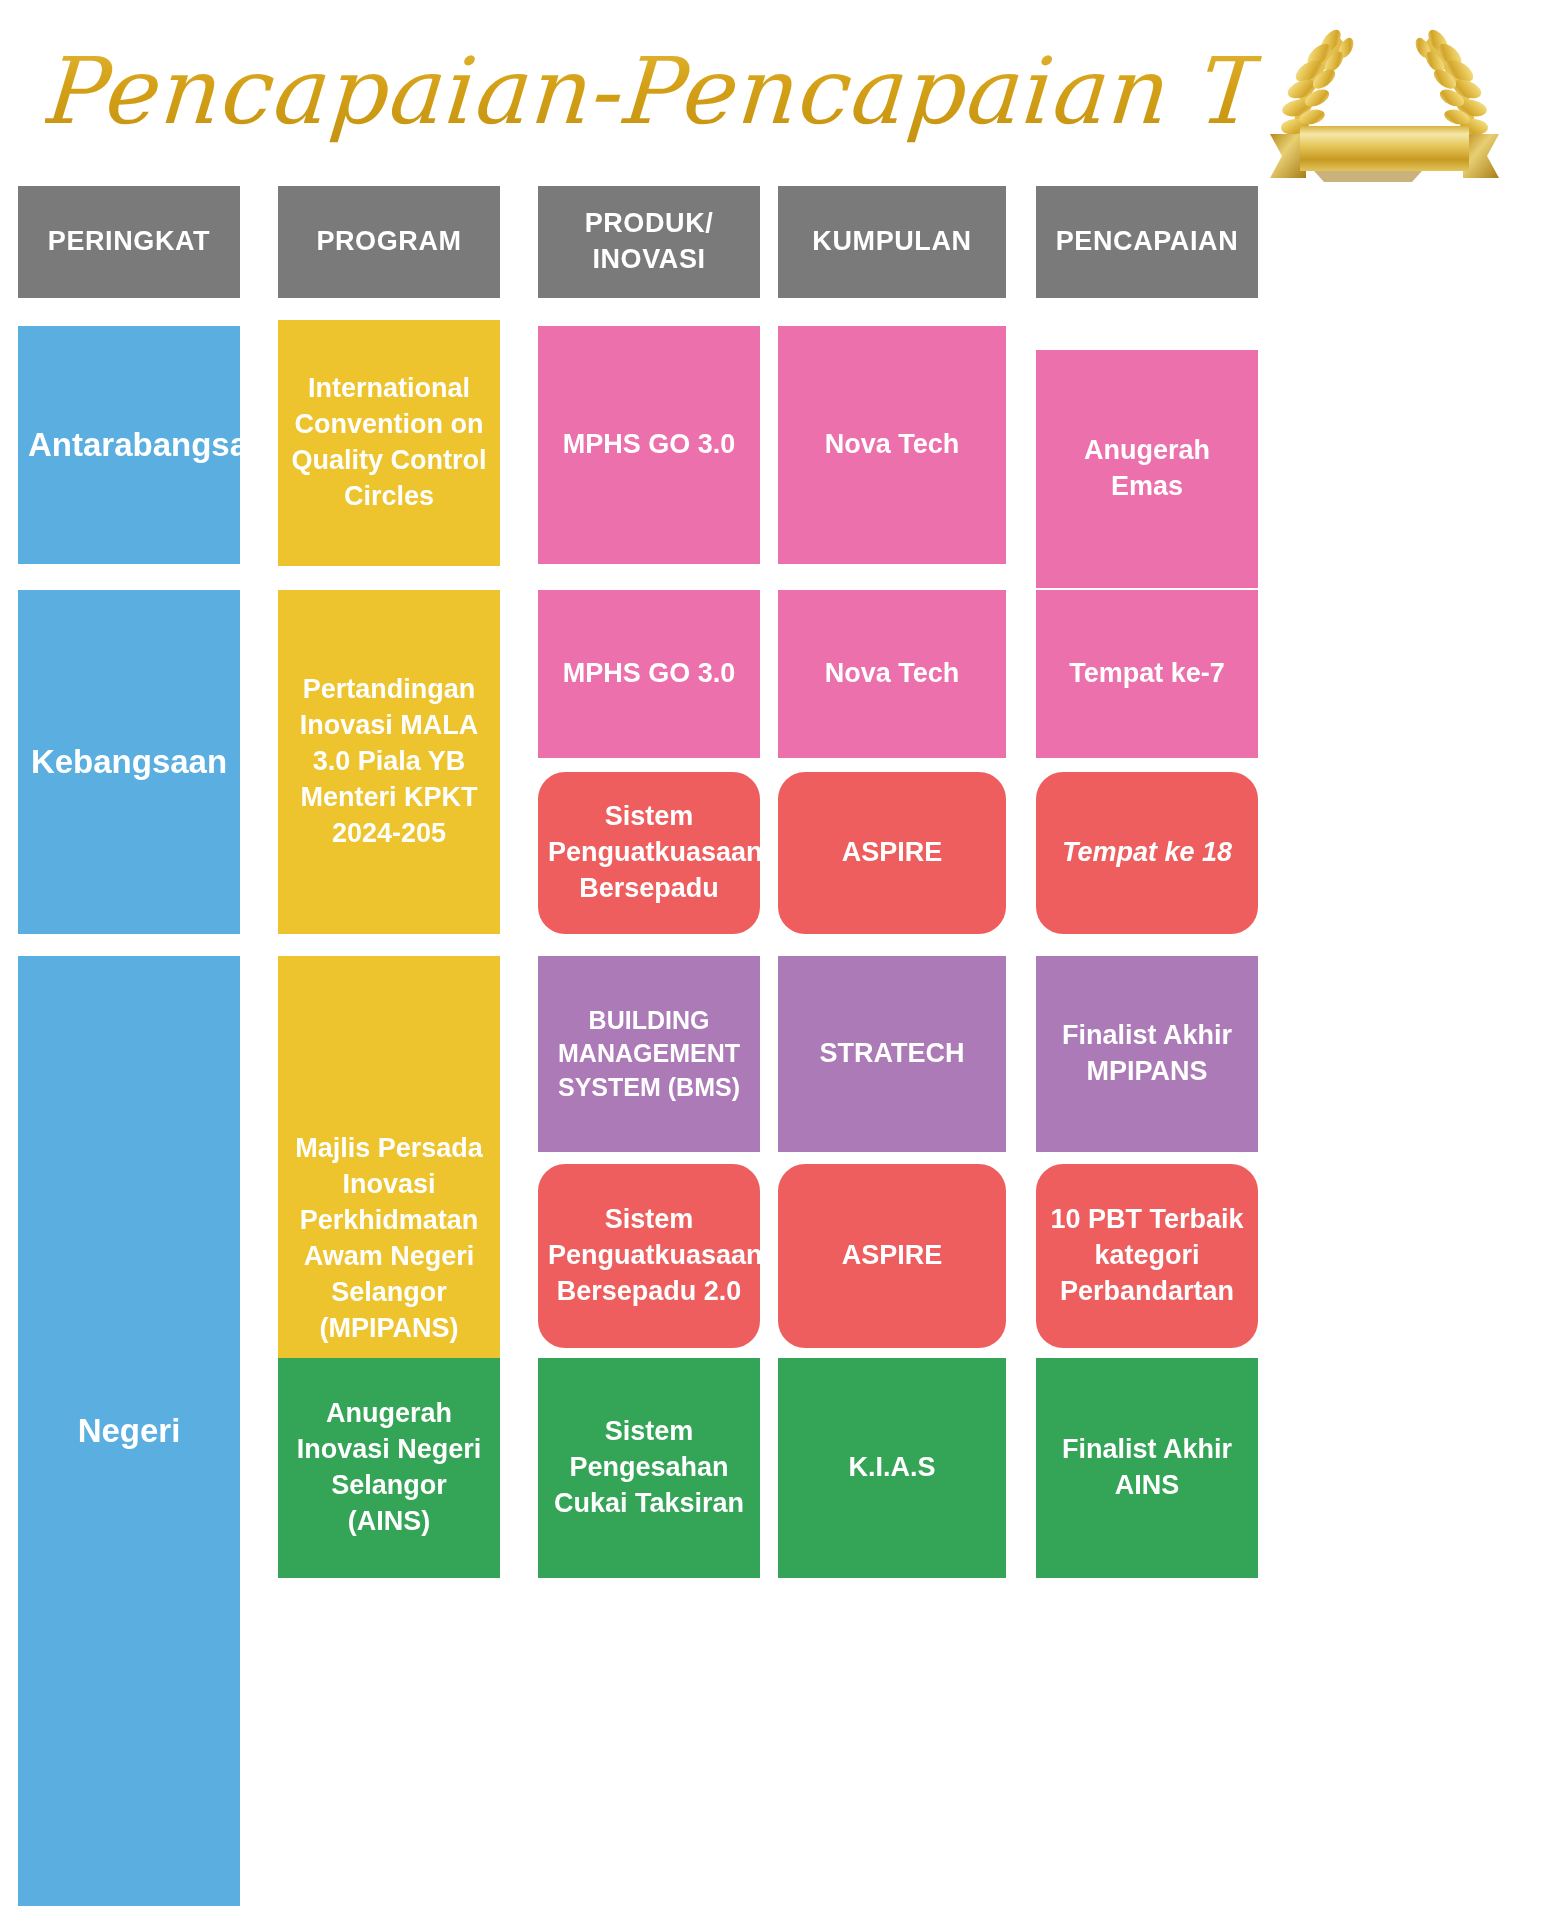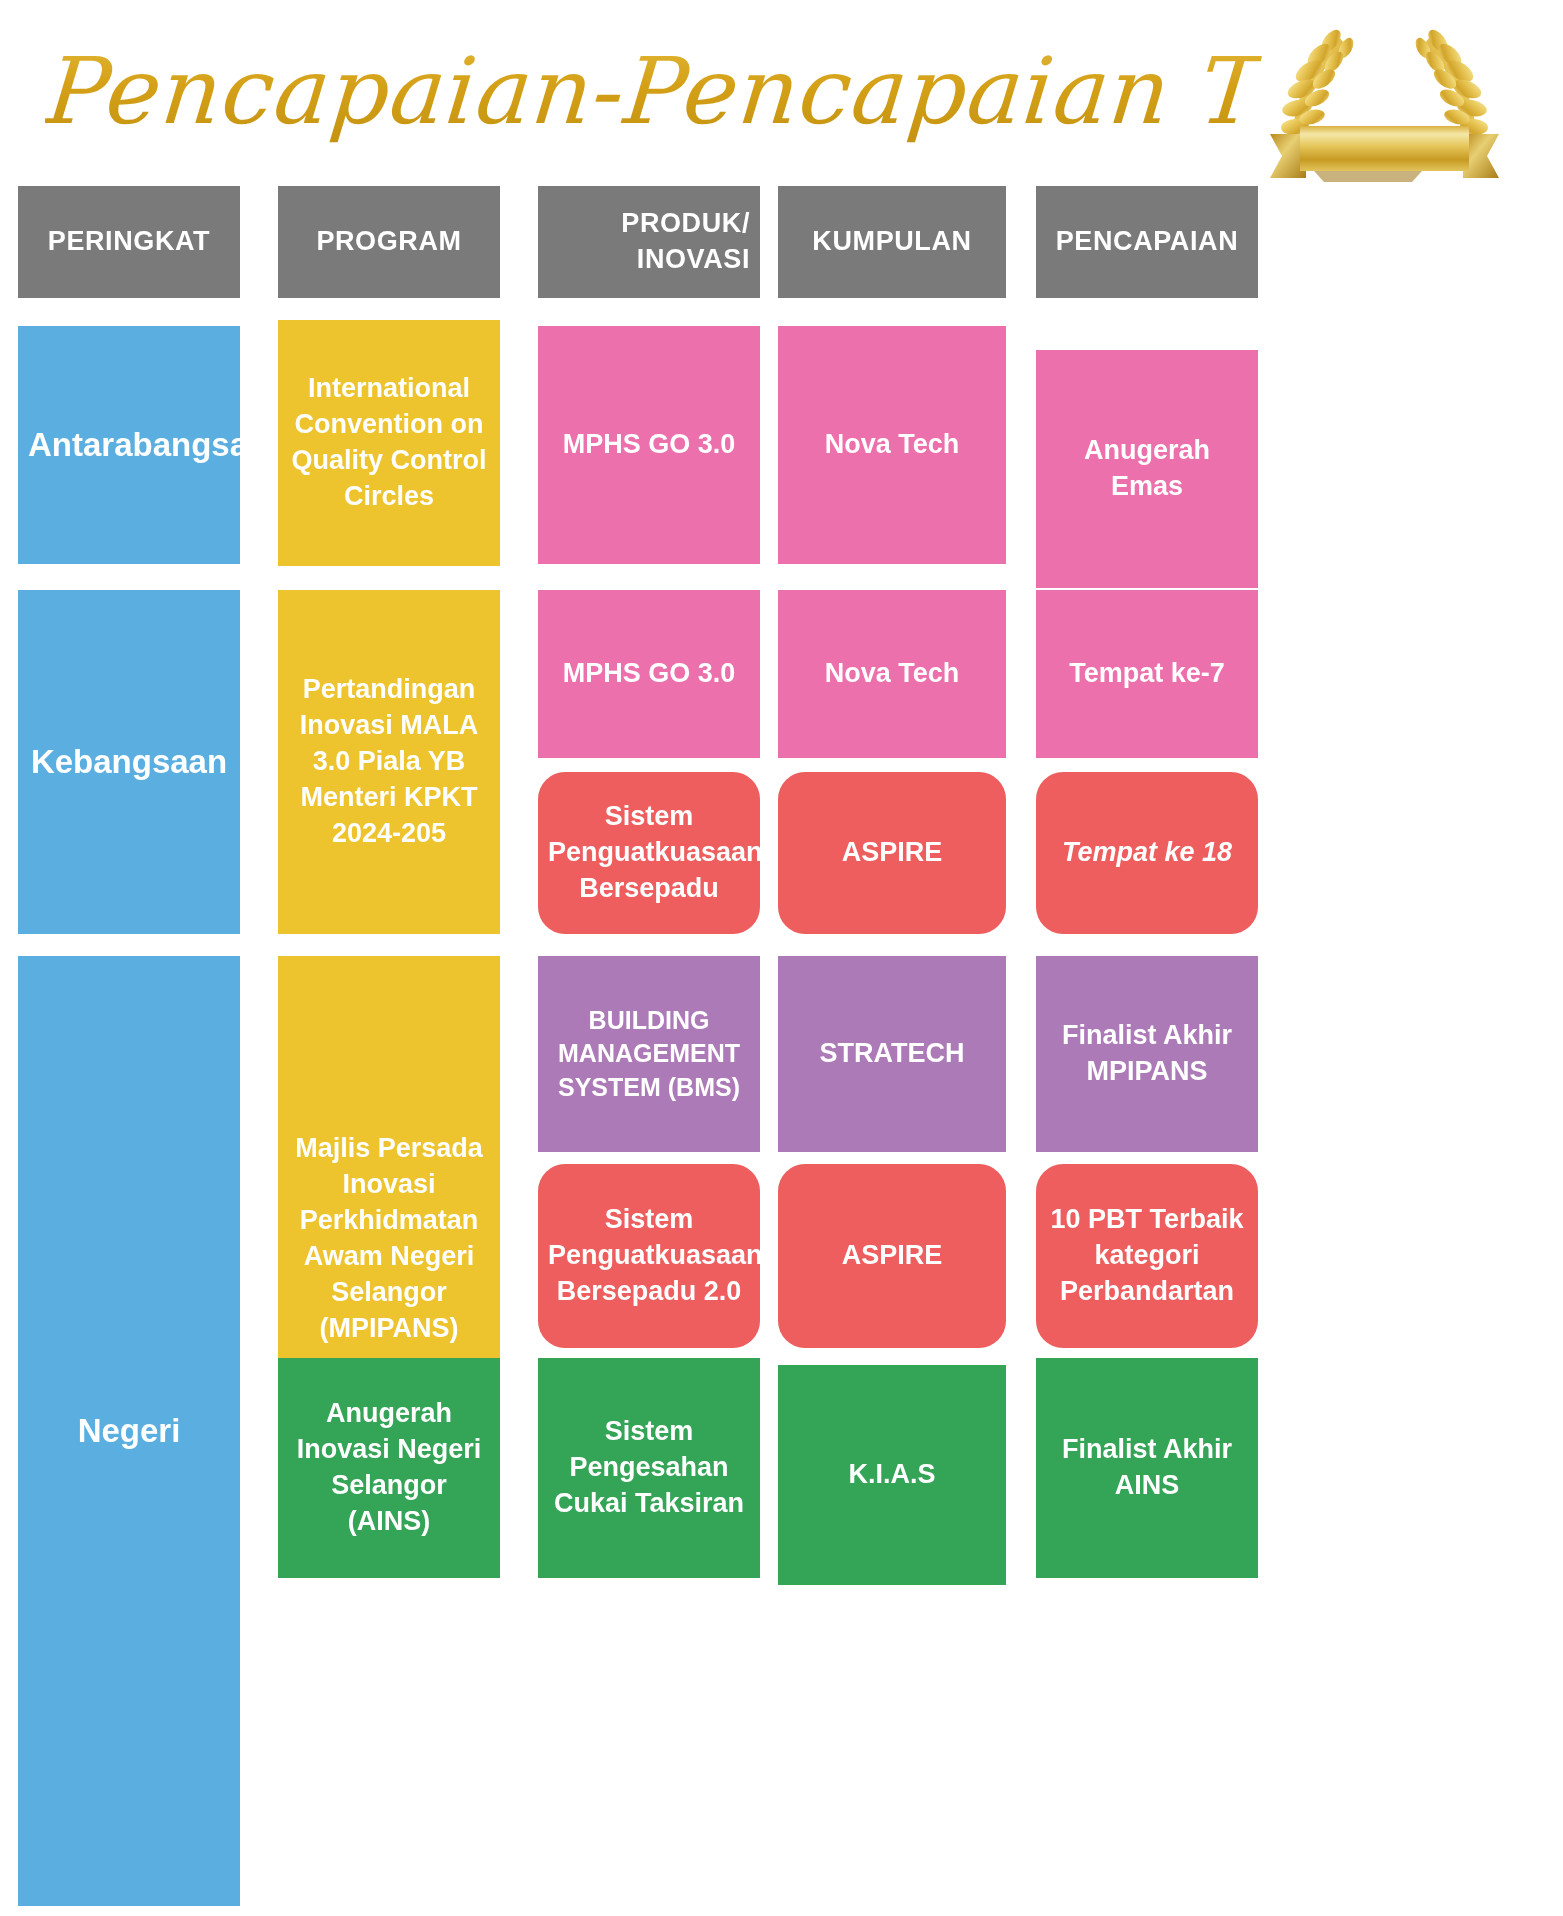--- a/index.html
+++ b/index.html
@@ -163,21 +163,21 @@
 <div id="grid">
 
   <div class="cell c-header" style="left:0px;   top:0px; width:222px; height:112px;">
     <span>PERINGKAT</span>
   </div>
 
   <div class="cell c-header" style="left:260px; top:0px; width:222px; height:112px;">
     <span>PROGRAM</span>
   </div>
 
-  <div class="cell c-header" style="left:520px; top:0px; width:222px; height:112px; flex-direction:column;text-align:right;">
+  <div class="cell c-header" style="left:520px; top:0px; width:222px; height:112px; flex-direction:column;">
     <span>PRODUK/</span>
     <span>INOVASI</span>
   </div>
 
   <div class="cell c-header" style="left:760px; top:0px; width:228px; height:112px;">
     <span>KUMPULAN</span>
   </div>
 
   <div class="cell c-header" style="left:1018px; top:0px; width:222px; height:112px;">
     <span>PENCAPAIAN</span>
@@ -258,20 +258,20 @@
   <div class="cell c-red" style="left:1018px; top:978px; width:222px; height:184px;">
     <span>10 PBT Terbaik kategori Perbandartan</span>
   </div>
 
   <div class="cell c-green" style="left:260px; top:1172px; width:222px; height:220px;">
     <span>Anugerah Inovasi Negeri Selangor (AINS)</span>
   </div>
   <div class="cell c-green" style="left:520px; top:1172px; width:222px; height:220px;">
     <span>Sistem Pengesahan Cukai Taksiran</span>
   </div>
-  <div class="cell c-green" style="left:760px; top:1172px; width:228px; height:220px;margin-top:7px;">
+  <div class="cell c-green" style="left:760px; top:1172px; width:228px; height:220px;">
     <span>K.I.A.S</span>
   </div>
   <div class="cell c-green" style="left:1018px; top:1172px; width:222px; height:220px;">
     <span>Finalist Akhir AINS</span>
   </div>
 
 </div>
 
 </body></html>

